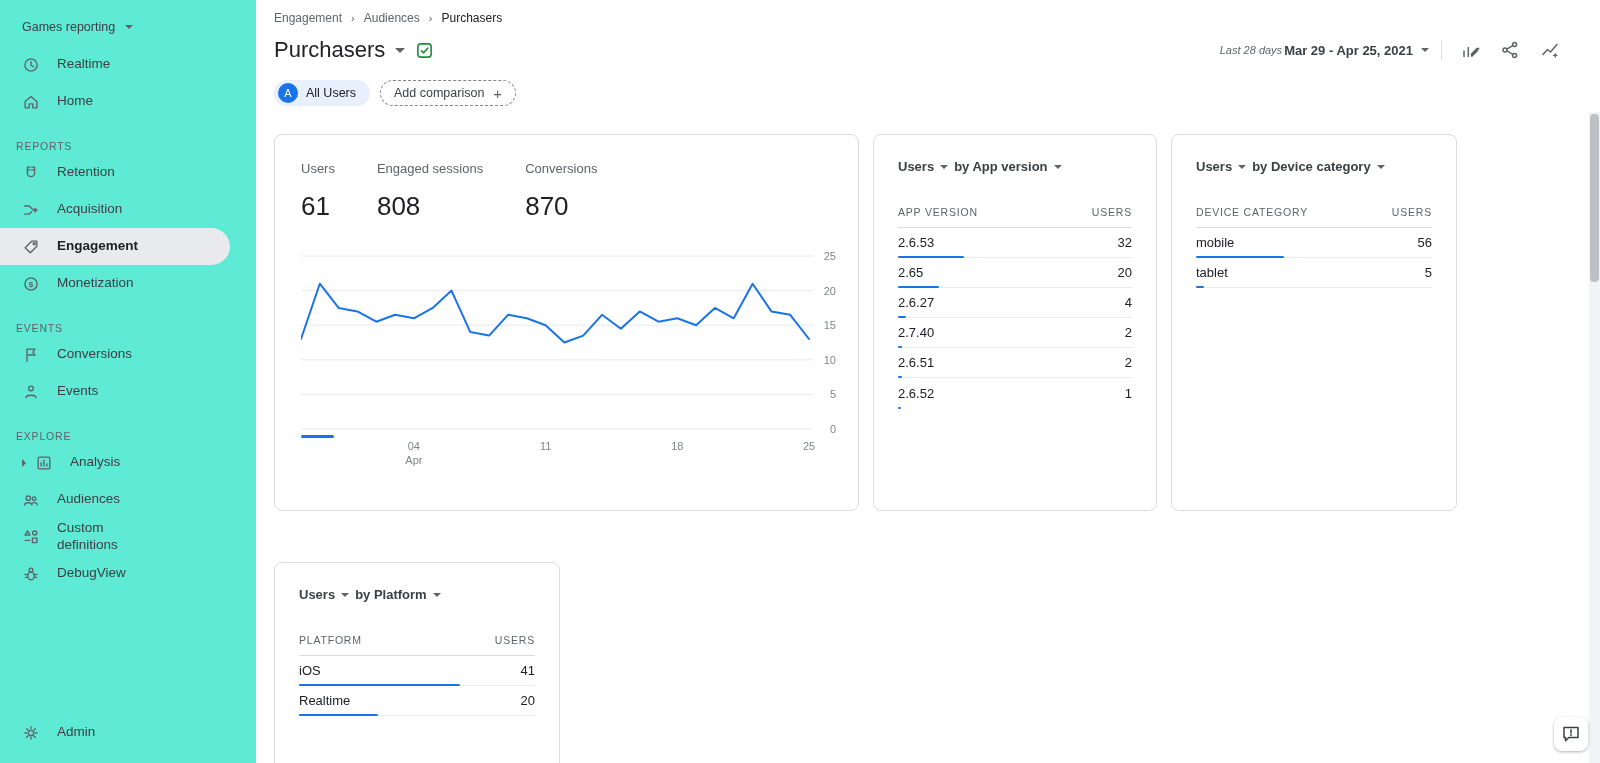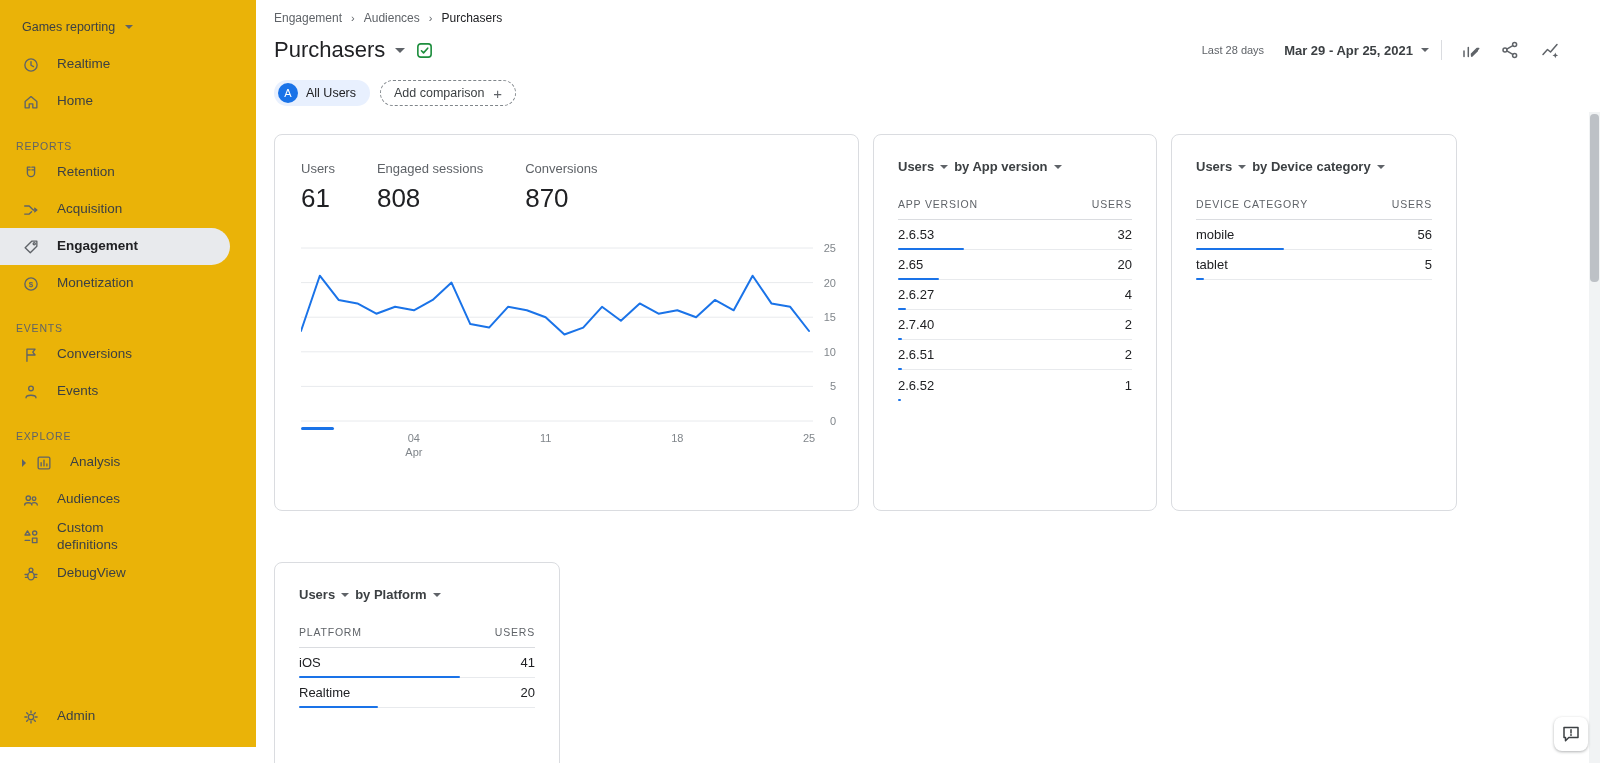--- a/index.html
+++ b/index.html
@@ -3,21 +3,21 @@
 <meta charset="utf-8">
 <style>
   * { box-sizing: border-box; margin: 0; padding: 0; }
   html,body { width:1600px; height:763px; }
   body {
     font-family: "Liberation Sans", sans-serif;
     background:#fff; color:#202124;
     position:relative; overflow:hidden;
   }
   
-  .sidebar { position:absolute; left:0; top:0; bottom:16px; width:256px; background:#eab308; padding-top:14px; z-index:2; }
+  .sidebar { position:absolute; left:0; top:0; bottom:0; width:256px; background:#5eead4; padding-top:14px; z-index:2; }
   .switcher { display:flex; align-items:center; gap:10px; padding:6px 16px 12px 22px; font-size:12.5px; color:#3c4043; cursor:pointer; }
   .nav-section { font-size:10.5px; letter-spacing:.8px; color:#5f6368; padding:20px 16px 6px 16px; height:34px; }
   .nav-item { display:flex; align-items:center; gap:17px; min-height:37px; padding:0 10px 0 22px; margin-right:26px;
               font-size:13.5px; color:#3c4043; cursor:pointer; border-radius:0 19px 19px 0; }
   .nav-item.active { background:#e8eaed; color:#202124; font-weight:bold; }
   .nav-label { line-height:1.25; }
   .nav-label.wrap { max-width:92px; }
   .nav-item.admin { position:absolute; bottom:12px; left:0; right:0; }
   .caret { width:0; height:0; border-left:4px solid transparent; border-right:4px solid transparent; border-top:4.5px solid #5f6368; display:inline-block; }
   .caret-big { border-left-width:5px; border-right-width:5px; border-top-width:5.5px; }
@@ -29,44 +29,44 @@
   .green-ico path, .green-ico rect { stroke:#1e8e3e; stroke-width:1.7; fill:none; stroke-linecap:round; stroke-linejoin:round; }
 
   
   .main { position:absolute; left:256px; top:0; right:0; bottom:0; padding:0 40px 0 18px; }
   .breadcrumb { display:flex; align-items:center; gap:9px; padding-top:11px; font-size:12px; color:#5f6368; }
   .breadcrumb .crumb:last-child { color:#202124; }
   .bc-sep { font-size:11px; color:#5f6368; }
   .title-row { display:flex; align-items:center; gap:10px; margin-top:12px; }
   .page-title { font-size:22px; font-weight:400; color:#202124; }
   .title-right { margin-left:auto; display:flex; align-items:center; }
-  .preset { font-size:11px; color:#5f6368; margin-right:20px; }
+  .preset { font-size:11px; color:#5f6368; margin-right:2px;font-style:italic; }
   .range { font-size:13px; font-weight:bold; color:#3c4043; margin-right:8px; cursor:pointer; }
   .icon-group { display:flex; align-items:center; gap:20px; padding-left:18px; margin-left:12px; border-left:1px solid #dadce0; }
   .icon-btn { background:none; border:none; cursor:pointer; padding:0; }
   .chips-row { display:flex; align-items:center; gap:10px; margin-top:17px; }
   .chip-all { display:flex; align-items:center; gap:8px; background:#e8f0fe; border-radius:14px; height:26px; padding:0 14px 0 4px; font-size:12.5px; color:#202124; cursor:pointer; }
   .avatar { width:20px; height:20px; border-radius:50%; background:#1a73e8; color:#fff; font-size:11px; display:flex; align-items:center; justify-content:center; }
   .chip-add { display:flex; align-items:center; gap:9px; border:1px dashed #80868b; background:#fff; border-radius:14px; height:26px; padding:0 13px; font-size:12.5px; color:#3c4043; cursor:pointer; }
   .plus { font-size:15px; color:#5f6368; line-height:1; }
 
   
   .cards { position:relative; margin-top:28px; height:800px; }
   .card { position:absolute; background:#fff; border:1px solid #dadce0; border-radius:8px; }
   #card-overview { left:0; top:0; width:585px; height:377px; padding:26px; }
   #card-app      { left:599px; top:0; width:284px; height:377px; padding:24px; }
   #card-device   { left:897px; top:0; width:286px; height:377px; padding:24px; }
   #card-platform { left:0; top:428px; width:286px; height:310px; padding:24px; }
   .metrics { display:flex; gap:42px; }
   .metric-label { font-size:13px; color:#5f6368; }
-  .metric-value { font-size:26px; color:#202124; margin-top:7px; }
+  .metric-value { font-size:26px; color:#202124; margin-top:15px; }
   .trend-wrap { margin-top:22px; }
   .axis-label { font-size:11px; fill:#80868b; font-family:"Liberation Sans",sans-serif; }
   .card-head { display:flex; align-items:center; gap:6px; font-size:13px; font-weight:bold; color:#3c4043; cursor:pointer; }
-  .t-head { display:flex; justify-content:space-between; margin-top:24px; padding-bottom:9px; border-bottom:1px solid #dadce0;
+  .t-head { display:flex; justify-content:space-between; margin-top:32px; padding-bottom:9px; border-bottom:1px solid #dadce0;
             font-size:10.5px; letter-spacing:.8px; color:#5f6368;gap:24px; }
   .t-row { position:relative; display:flex; justify-content:space-between; align-items:center; height:30px;
            border-bottom:1px solid #e8eaed; font-size:13px; color:#202124; cursor:pointer; }
   .t-bar { position:absolute; left:0; bottom:-1px; height:2px; background:#1a73e8; border-radius:1px; }
 
   
   .scroll-track { position:absolute; right:0; top:112px; bottom:0; width:11px; background:#f1f3f4; z-index:5; }
   .scroll-thumb { position:absolute; right:1px; top:2px; width:9px; height:168px; background:#bdc1c6; border-radius:4px; cursor:pointer; }
   .feedback { position:absolute; right:12px; bottom:12px; width:34px; height:34px; background:#fff; border:none; border-radius:8px;
               box-shadow:0 1px 3px rgba(60,64,67,.4); display:flex; align-items:center; justify-content:center; cursor:pointer; z-index:6; }

